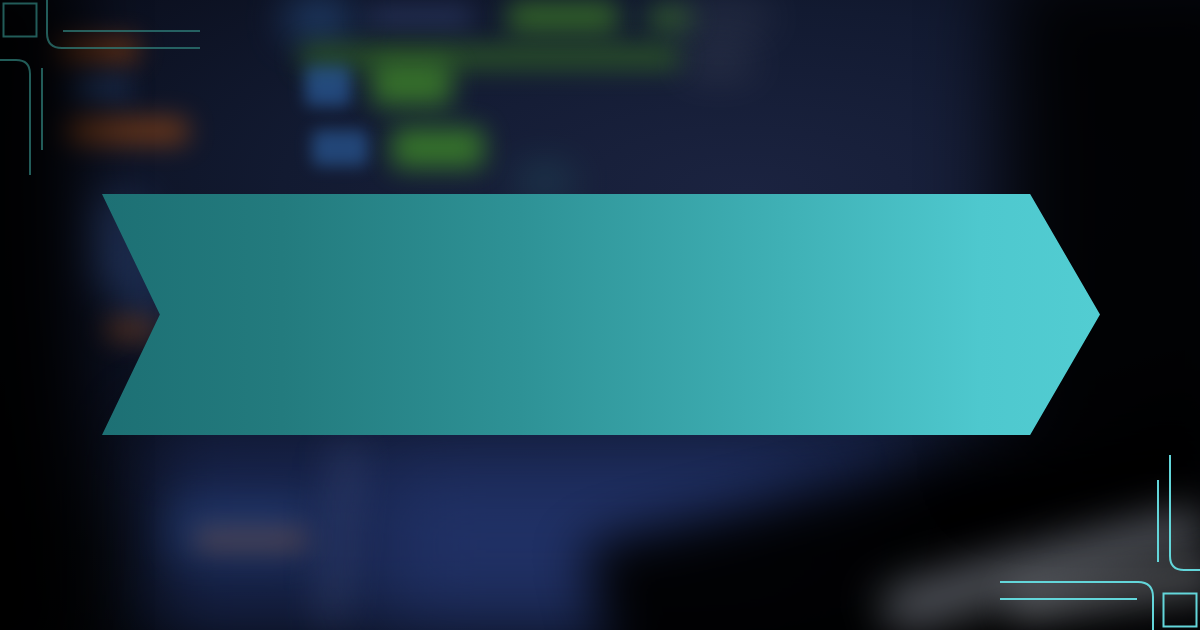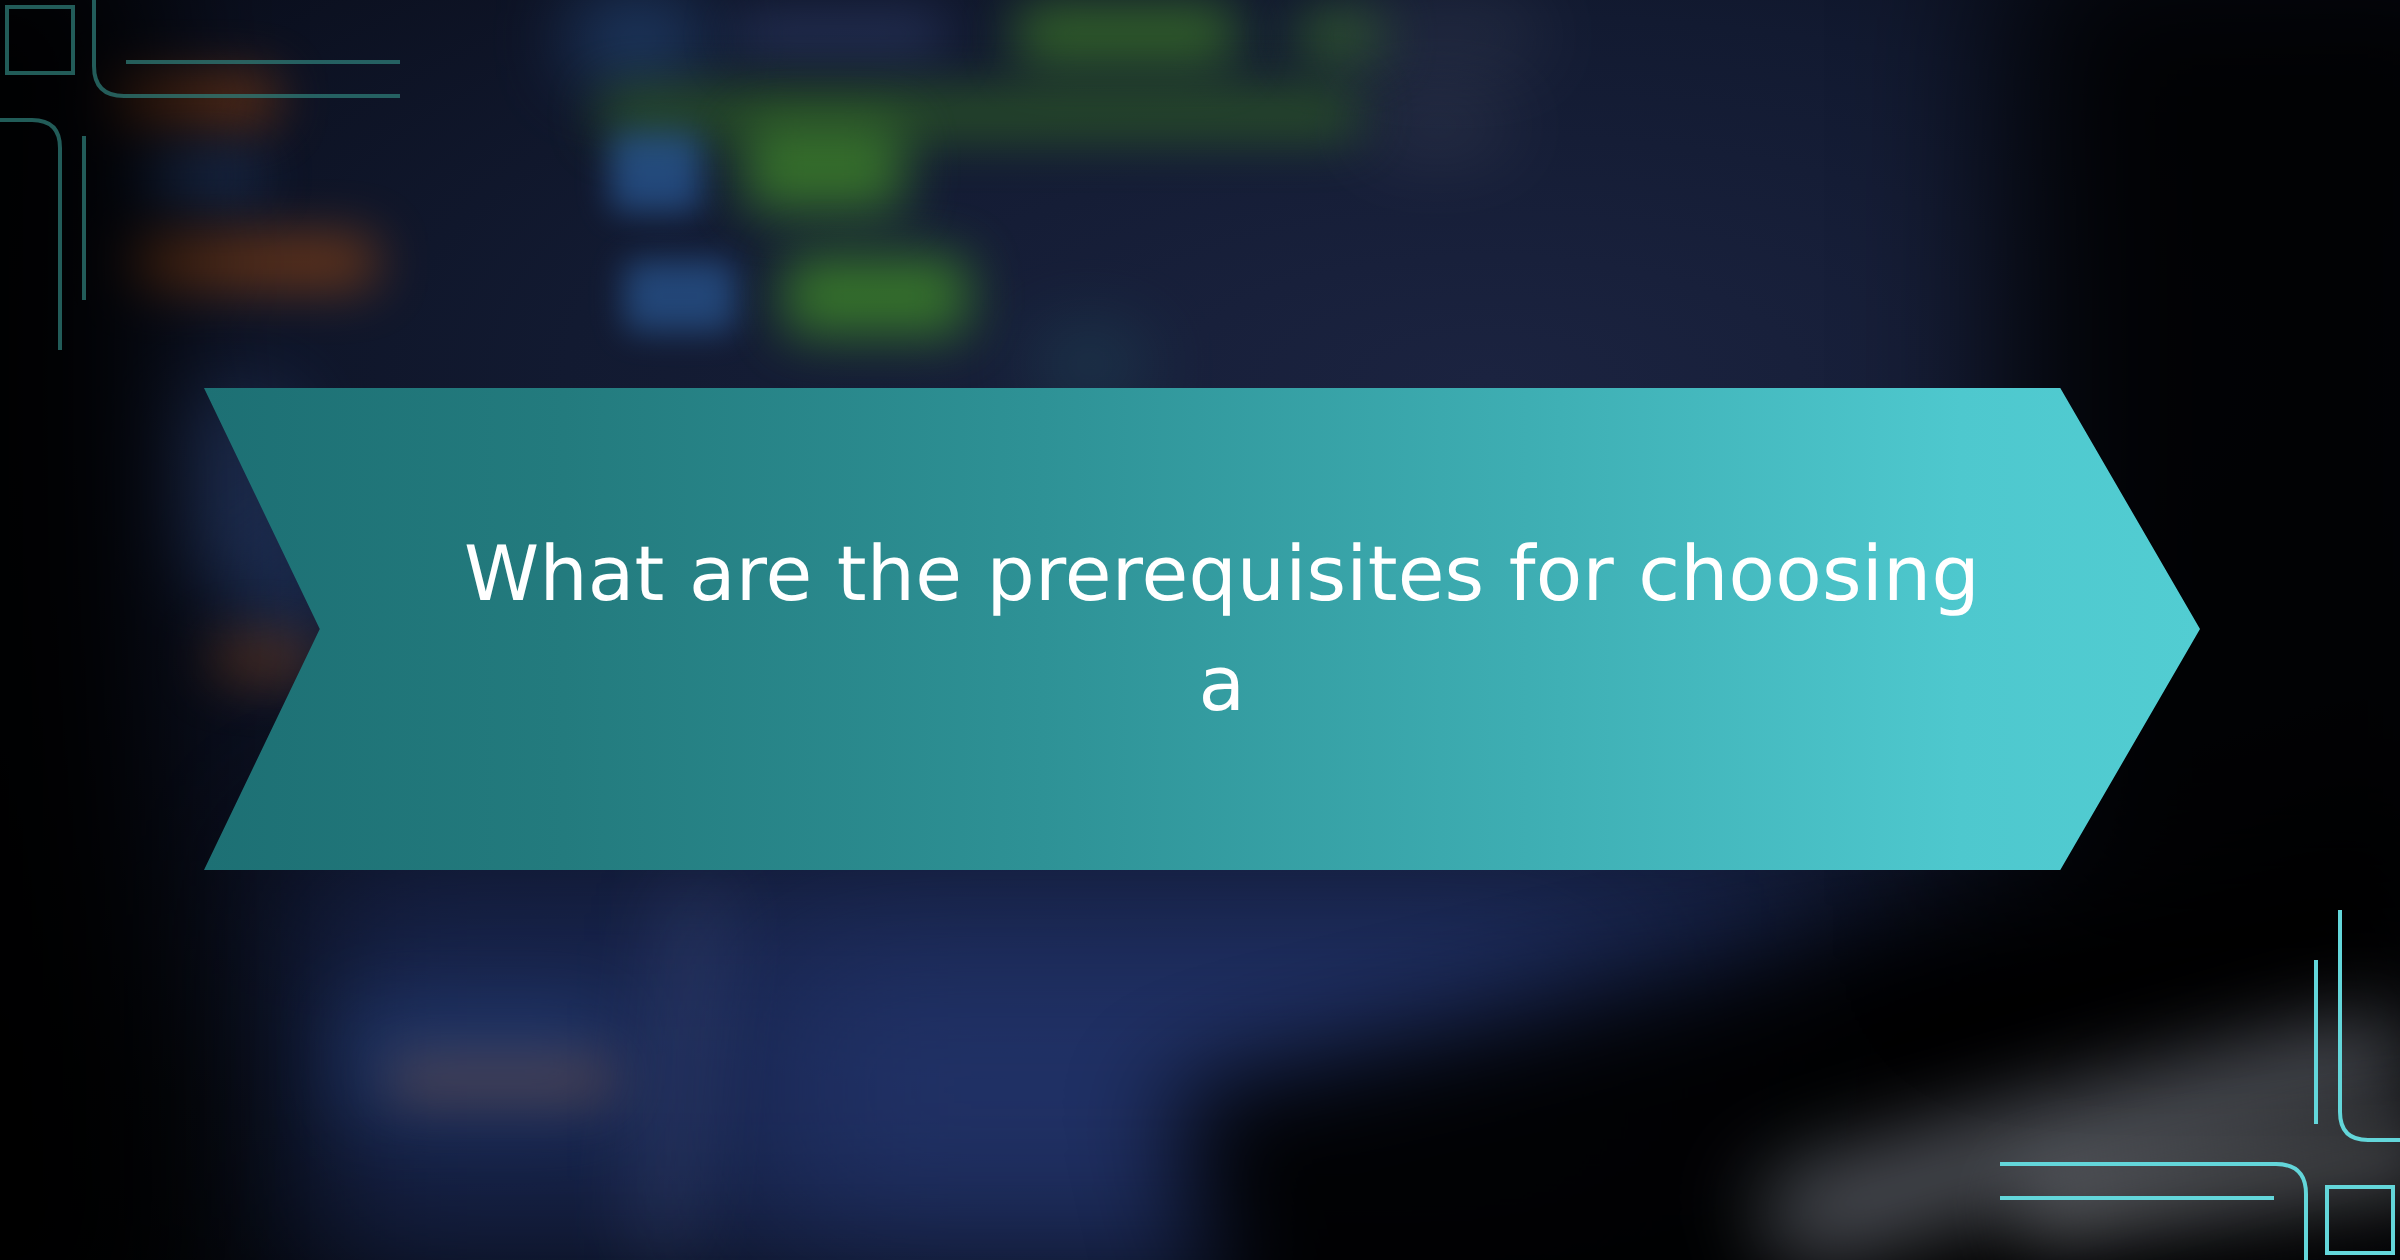--- a/index.html
+++ b/index.html
@@ -134,17 +134,16 @@
       <rect x="163.5" y="138.5" width="33" height="33" stroke="#63d6da" stroke-width="2"></rect>
       <path d="M153 175 V142 Q153 127 138 127 H0" stroke="#63d6da" stroke-width="2" fill="none"></path>
       <path d="M200 115 H184 Q170 115 170 101 V0" stroke="#63d6da" stroke-width="2" fill="none"></path>
       <line x1="137" y1="144" x2="0" y2="144" stroke="#63d6da" stroke-width="2"></line>
       <line x1="158" y1="107" x2="158" y2="25" stroke="#63d6da" stroke-width="2"></line>
     </svg>
   </div>
 
   <div class="banner">
     <div class="banner-text">
-      <div>What are the prerequisites for choosing a</div>
     </div>
   </div>
 
 </div>
 
 </body></html>

